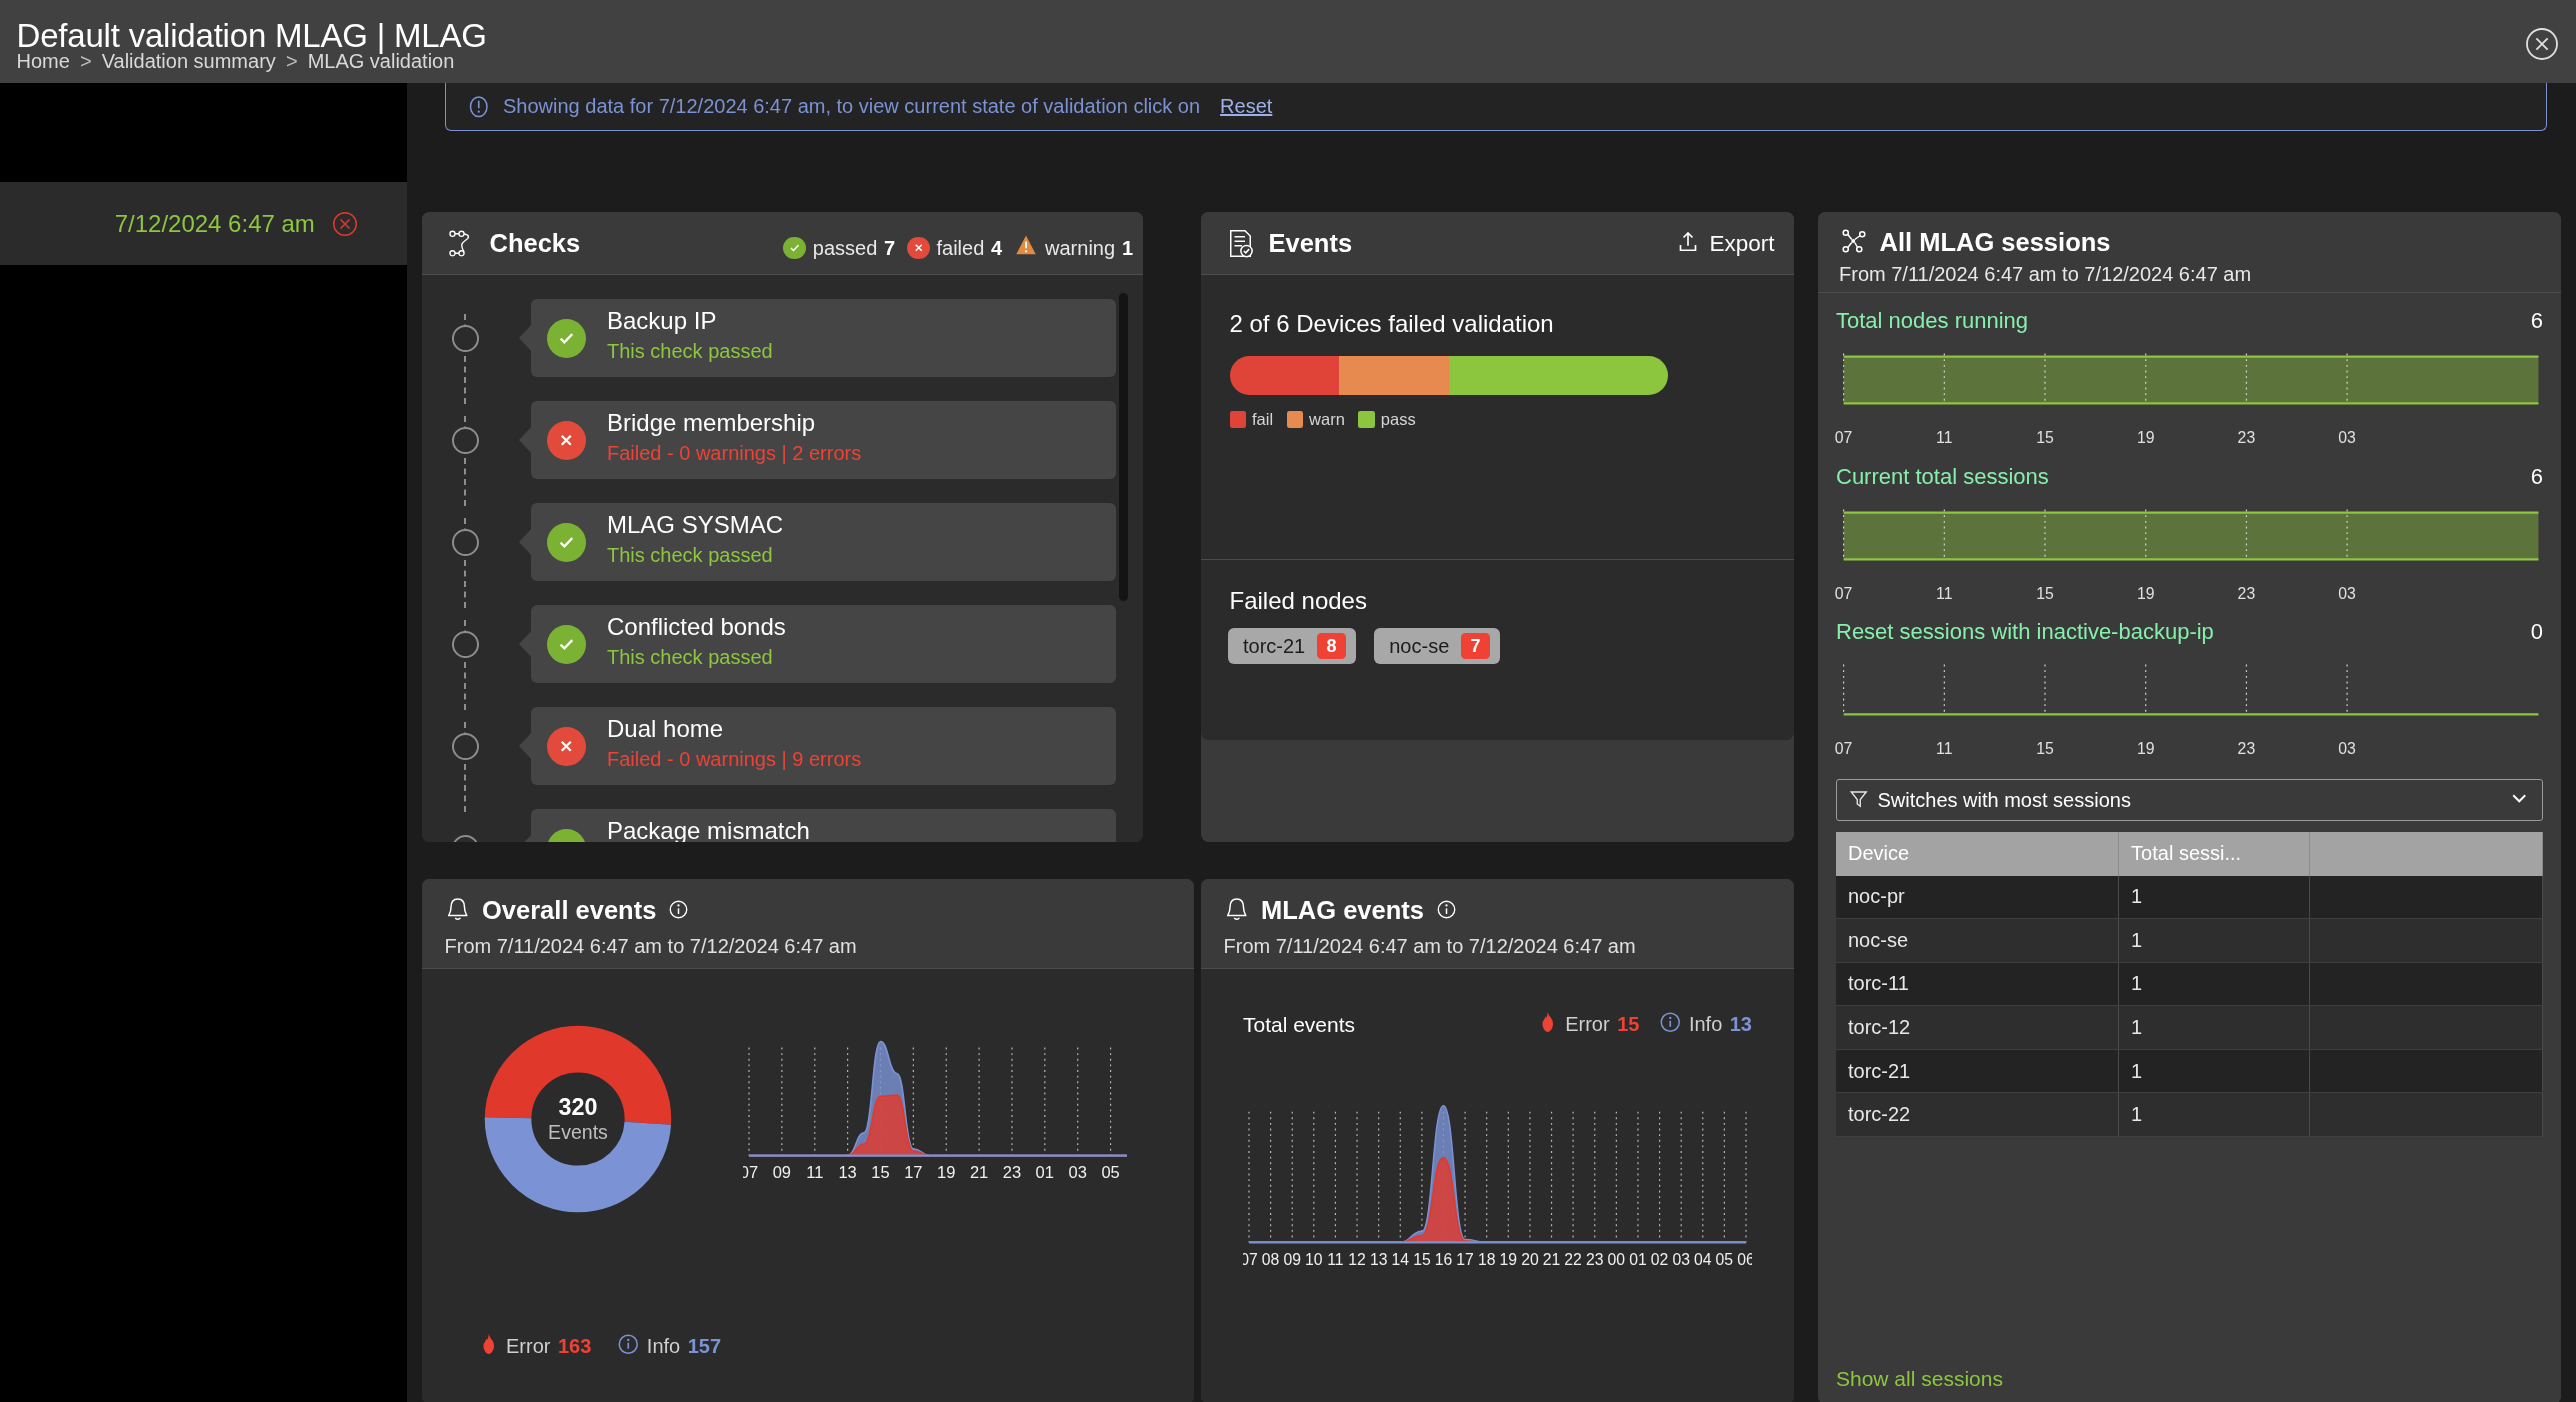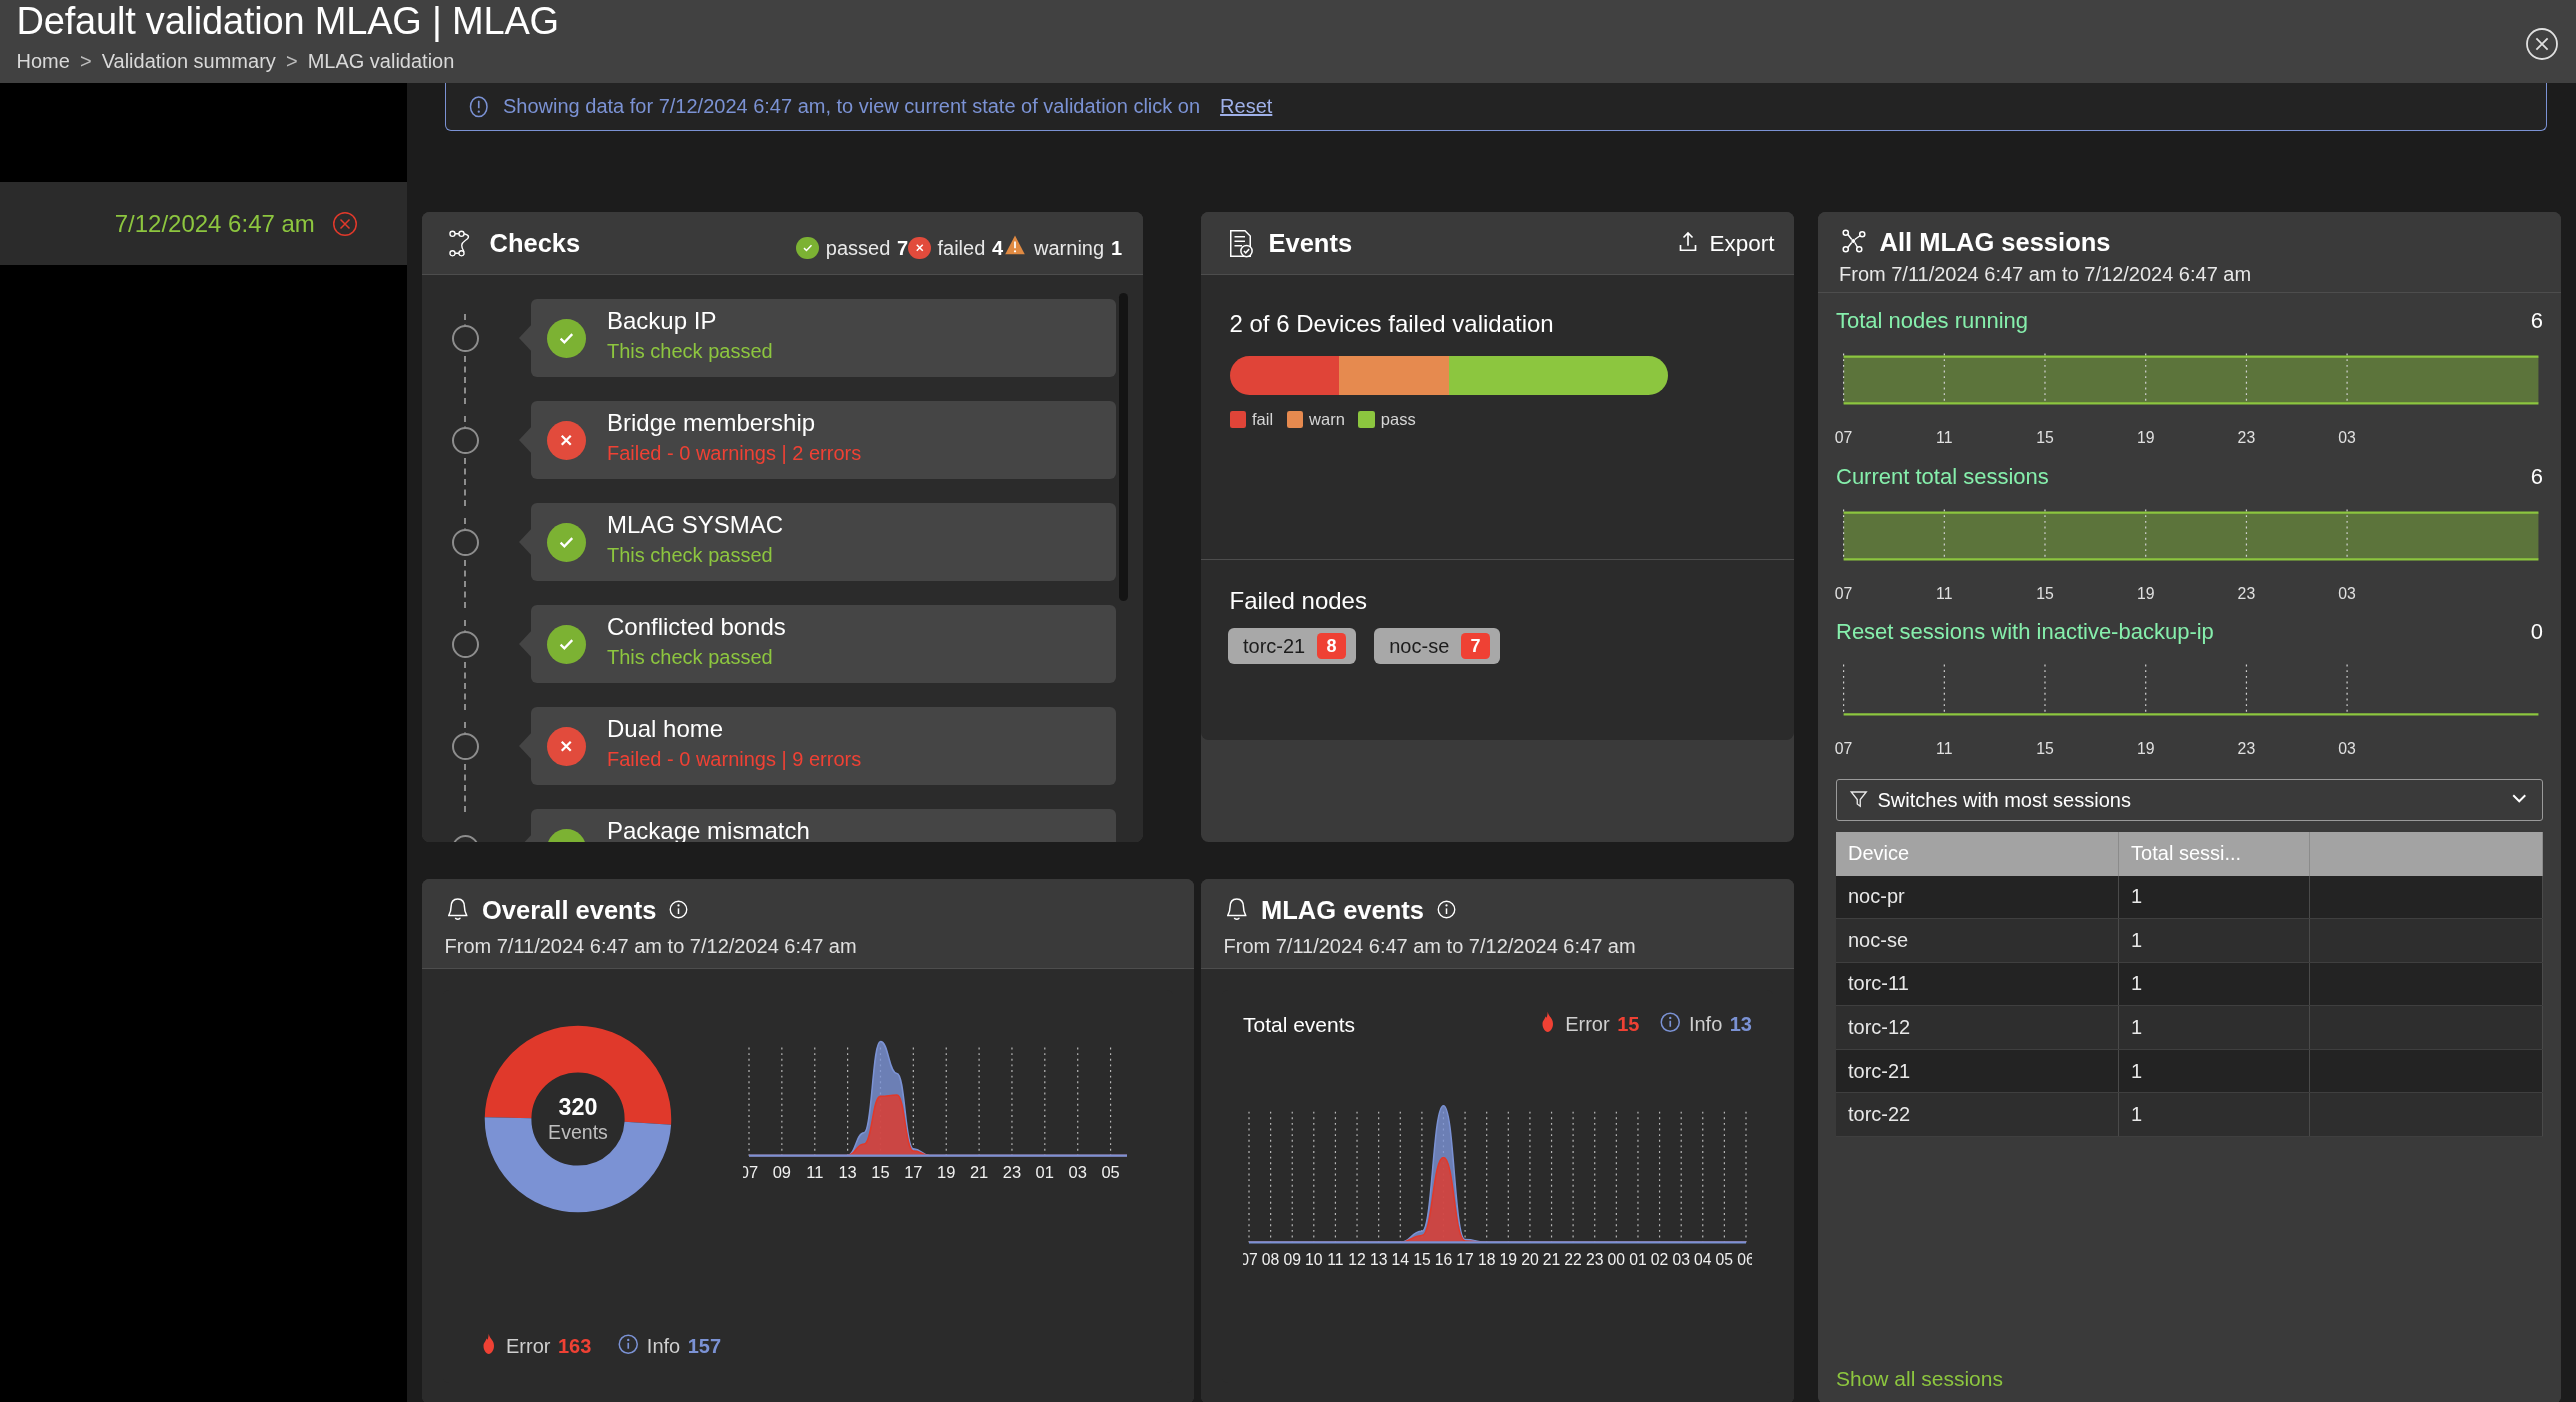--- a/index.html
+++ b/index.html
@@ -11,22 +11,22 @@
     overflow: hidden;
   }
   .app { position: relative; width: 2576px; height: 1402px; }
 
   
   .titlebar {
     position: absolute; left: 0; top: 0; width: 2576px; height: 83px;
     background: #414141;
   }
   .titlebar .title {
-    position: absolute; left: 16.5px; top: 0;
-    font-size: 38px; font-weight: 400; color: #ffffff; letter-spacing: -0.2px;
+    position: absolute; left: 16.5px; top: 17px;
+    font-size: 33px; font-weight: 400; color: #ffffff; letter-spacing: -0.2px;
   }
   .titlebar .crumb {
     position: absolute; left: 16.5px; top: 50px;
     font-size: 20px; color: #d9d9d9;
   }
   .crumb span { color: #d9d9d9; }
   .crumb .sep { color: #bdbdbd; margin: 0 4.5px; }
   .close-btn {
     position: absolute; right: 16.5px; top: 25.5px;
     width: 36px; height: 36px; cursor: pointer;
@@ -78,21 +78,21 @@
     display: flex; align-items: center; padding: 0 22.5px;
     position: relative;
   }
   .card-head .ttl { font-size: 25.5px; font-weight: 700; color: #fff; }
   .card-body { background: #2b2b2b; border-bottom-left-radius: 7.5px; border-bottom-right-radius: 7.5px; position: relative; }
   .head-icon { width: 33px; height: 33px; margin-right: 12px; flex: 0 0 auto; }
 
   
   #checks-card { left: 15px; top: 129px; width: 721px; height: 630px; }
   #checks-card .card-head { height: 63px; }
-  .checks-counts { position: absolute; right: 21px; top: 0; height: 72px; display: flex; align-items: center; }
+  .checks-counts { position: absolute; right: 10px; top: 0; height: 72px; display: flex; align-items: center; gap: 12px; }
   .cc { display: flex; align-items: center; gap: 6.8px; font-size: 20px; color: #e8e8e8; }
   .cc .badge-num { font-weight: 700; color: #fff; }
   .pill-i { width: 22.5px; height: 22.5px; border-radius: 50%; display: inline-flex; align-items:center; justify-content:center; flex:0 0 auto; }
   .pill-pass { background: #7cb233; }
   .pill-fail { background: #e24b3c; }
 
   #checks-card .card-body { position: absolute; left: 0; top: 63px; width: 721px; height: 567px; overflow: hidden; }
   .checks-scroll { position: absolute; left: 0; top: 0; width: 721px; height: 567px; padding: 18px 0 0 0; }
   .check-row { position: relative; height: 90px; margin-bottom: 12px; }
   .timeline-dot {

